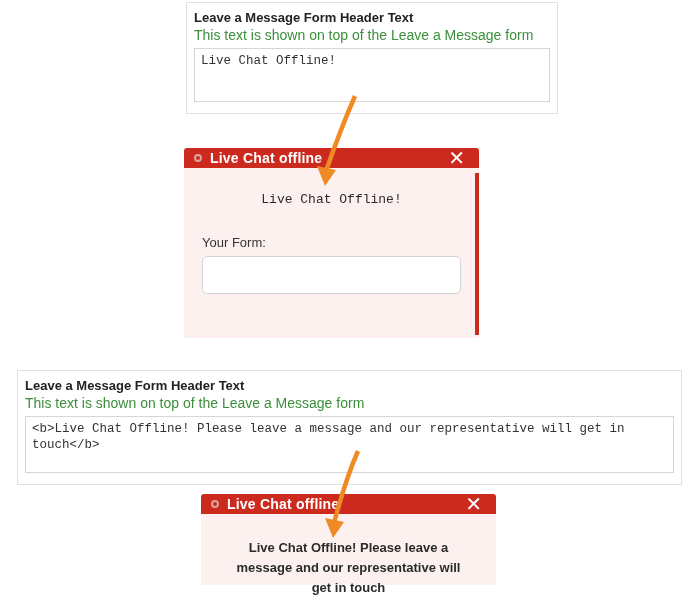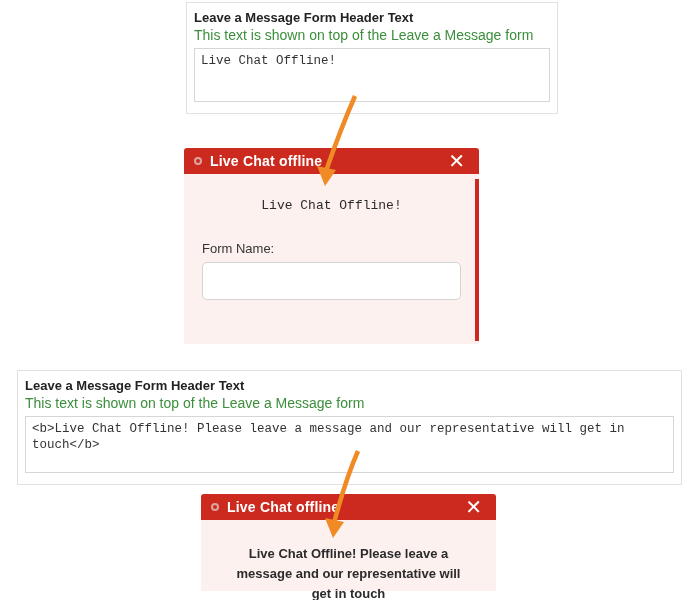--- a/index.html
+++ b/index.html
@@ -50,21 +50,21 @@
     position: absolute;
     width: 295px;
     border-top-left-radius: 3px;
     border-top-right-radius: 3px;
     overflow: hidden;
   }
   #chat-1 { left: 184px; top: 148px; height: 205px; }
   #chat-2 { left: 201px; top: 494px; height: 106px; }
   .chat-titlebar {
     background: #cc2a1e;
-    height: 26px;
+    height: 20px;
     display: flex;
     align-items: center;
     padding: 0 10px;
     color: #fff;
   }
   .status-dot {
     width: 8px; height: 8px;
     border: 2px solid #dca5a1;
     border-radius: 50%;
     background: transparent;
@@ -144,21 +144,21 @@
 
 <div id="chat-1" class="chat-widget">
   <div class="chat-titlebar">
     <span class="status-dot"></span>
     <span class="chat-title">Live Chat offline</span>
     <span class="close-icon">✕</span>
   </div>
   <div class="chat-body">
     <div class="scroll-thumb"></div>
     <div class="offline-msg">Live Chat Offline!</div>
-    <div class="field-label">Form Name:</div>
+    <div class="field-label">Your Form:</div>
     <input type="text" class="text-input" style="">
   </div>
 </div>
 
 <div id="settings-2" class="settings-outer">
   <div class="settings-header">Leave a Message Form Header Text</div>
   <div class="settings-help">This text is shown on top of the Leave a Message form</div>
   <textarea class="settings-textarea" style="">&lt;b&gt;Live Chat Offline! Please leave a message and our representative will get in touch&lt;/b&gt;</textarea>
 </div>
 

